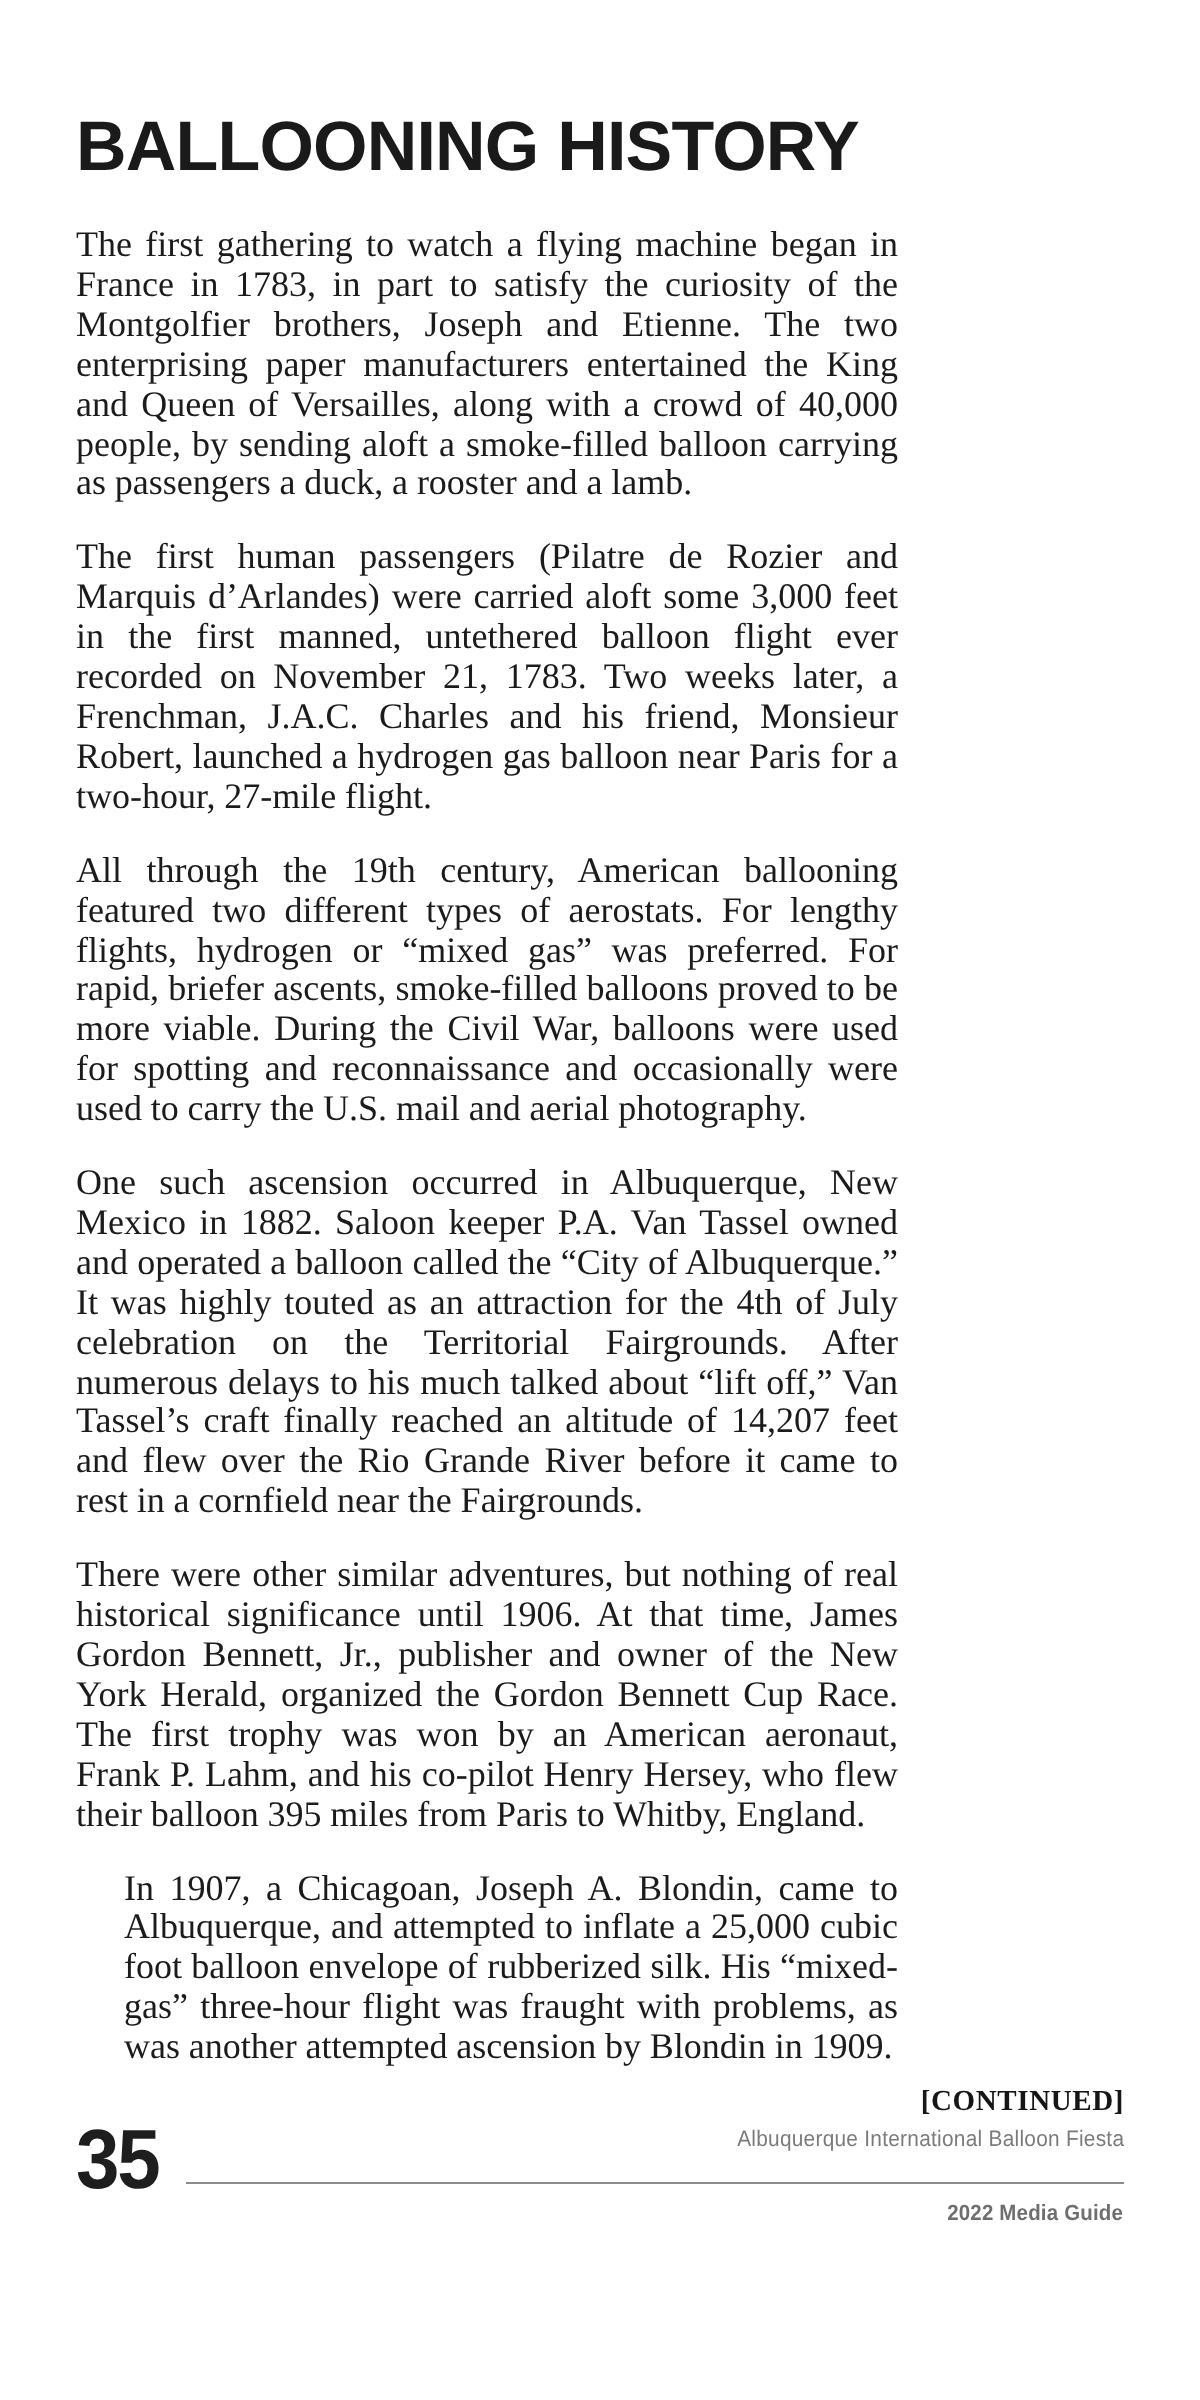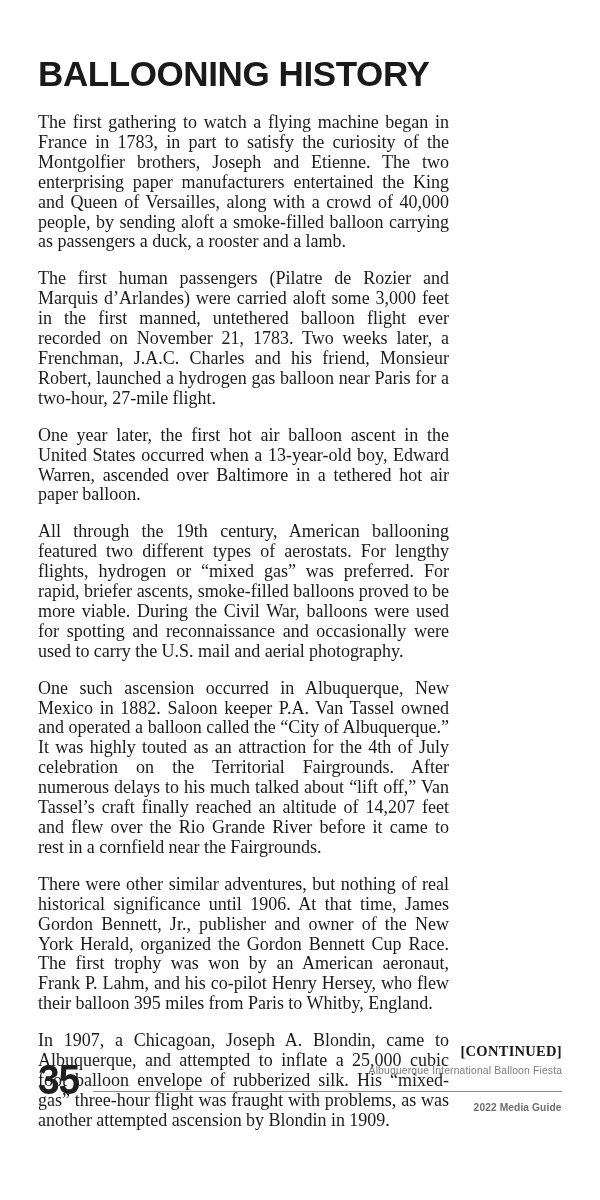--- a/index.html
+++ b/index.html
@@ -47,21 +47,21 @@
     font-family: "Liberation Serif", serif;
     font-size: 18px;
     line-height: 19.9px;
     color: #1b1b1b;
     text-align: justify;
     text-justify: inter-word;
     margin: 0 0 17px 0;
     hyphens: none;
     word-spacing: -0.1px;
   }
-  .article p:last-child { margin-bottom: 0; }
+  .article p:last-child { margin-bottom: 0; margin-left: 24px; }
 
   
   .footer {
     position: absolute;
     left: 0;
     bottom: 0;
     width: 600px;
     height: 160px;
   }
 
@@ -143,21 +143,20 @@
 </head>
 <body>
 
 <div class="page">
 
   <h1 class="page-title">BALLOONING HISTORY</h1>
 
   <div class="article">
     <p>The first gathering to watch a flying machine began in France in 1783, in part to satisfy the curiosity of the Montgolfier brothers, Joseph and Etienne.  The two enterprising paper manufacturers entertained the King and Queen of Versailles, along with a crowd of 40,000 people, by sending aloft a smoke-filled balloon carrying as passengers a duck, a rooster and a lamb.</p>
     <p>The first human passengers (Pilatre de Rozier and Marquis d’Arlandes) were carried aloft some 3,000 feet in the first manned, untethered balloon flight ever recorded on November 21, 1783. Two weeks later, a Frenchman, J.A.C. Charles and his friend, Monsieur Robert, launched a hydrogen gas balloon near Paris for a two-hour, 27-mile flight.</p>
-    <p>One year later, the first hot air balloon ascent in the United States occurred when a 13-year-old boy, Edward Warren, ascended over Baltimore in a tethered hot air paper balloon.</p>
     <p>All through the 19th century, American ballooning featured two different types of aerostats.  For lengthy flights, hydrogen or “mixed gas” was preferred.  For rapid, briefer ascents, smoke-filled balloons proved to be more viable.  During the Civil War, balloons were used for spotting and reconnaissance and occasionally were used to carry the U.S. mail and aerial photography.</p>
     <p>One such ascension occurred in Albuquerque, New Mexico in 1882.  Saloon keeper P.A. Van Tassel owned and operated a balloon called the “City of Albuquerque.”  It was highly touted as an attraction for the 4th of July celebration on the Territorial Fairgrounds.  After numerous delays to his much talked about “lift off,” Van Tassel’s craft finally reached an altitude of 14,207 feet and flew over the Rio Grande River before it came to rest in a cornfield near the Fairgrounds.</p>
     <p>There were other similar adventures, but nothing of real historical significance until 1906.  At that time, James Gordon Bennett, Jr., publisher and owner of the New York Herald, organized the Gordon Bennett Cup Race.  The first trophy was won by an American aeronaut, Frank P. Lahm, and his co-pilot Henry Hersey, who flew their balloon 395 miles from Paris to Whitby, England.</p>
     <p>In 1907, a Chicagoan, Joseph A. Blondin, came to Albuquerque, and attempted to inflate a 25,000 cubic foot balloon envelope of rubberized silk.  His “mixed-gas” three-hour flight was fraught with problems, as was another attempted ascension by Blondin in 1909.</p>
   </div>
 
 </div>
 
 <div class="footer">
   <div class="footer-inner">

